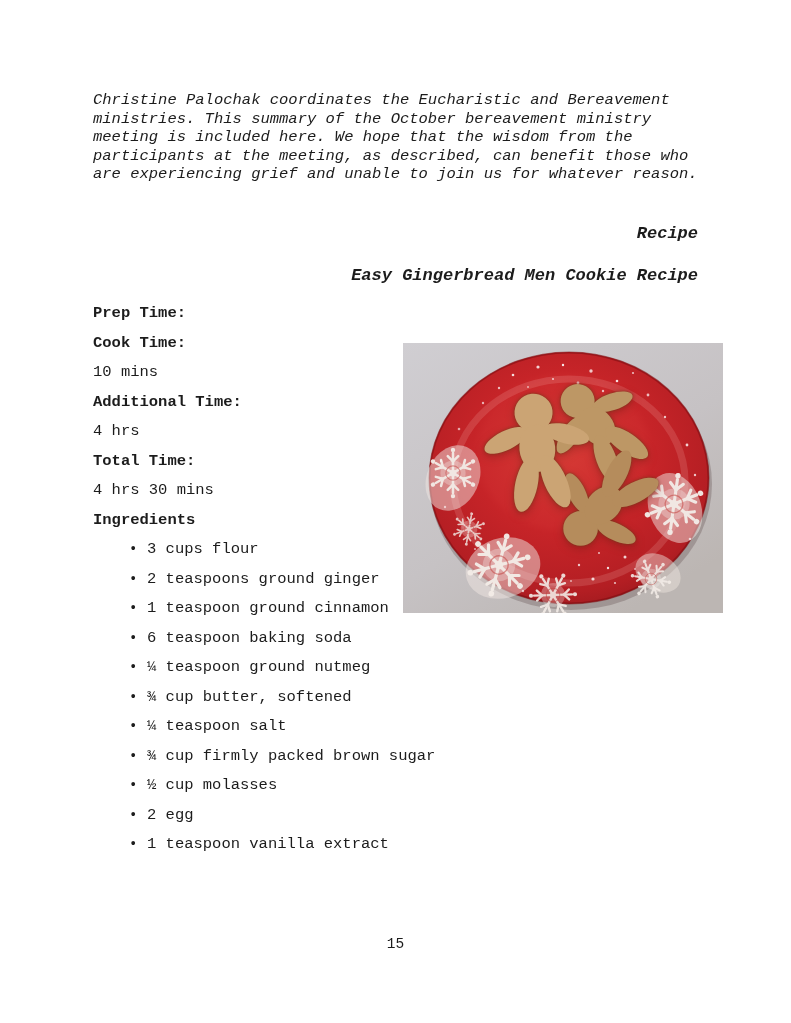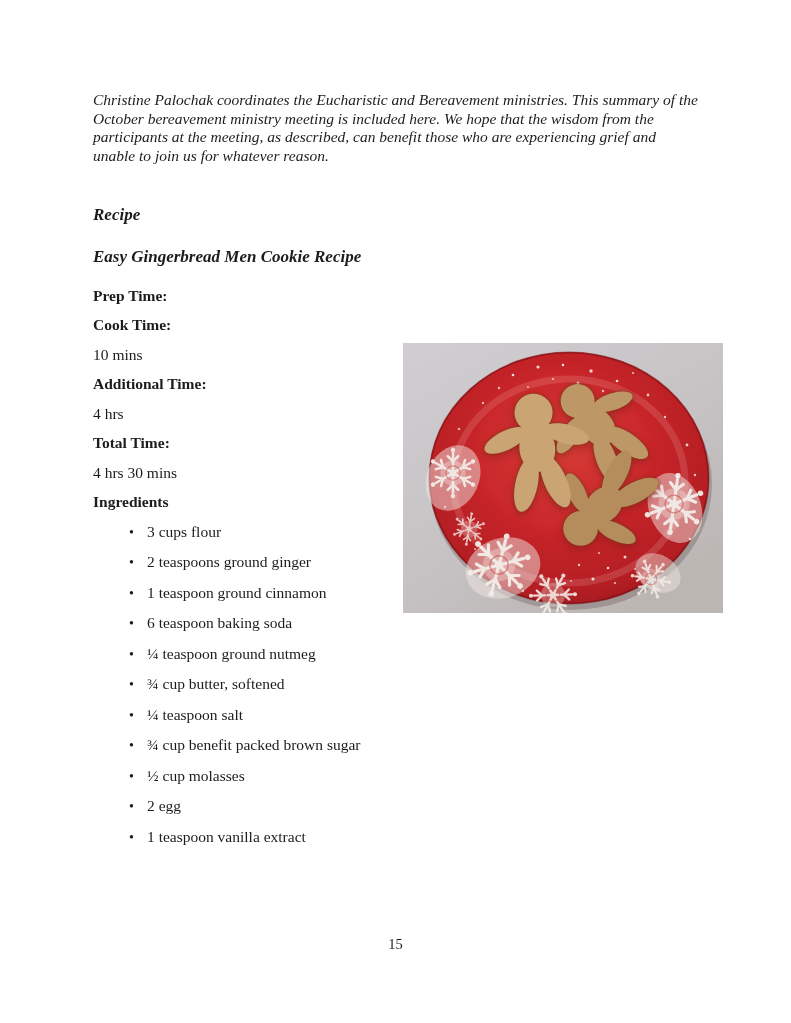--- a/index.html
+++ b/index.html
@@ -5,35 +5,35 @@
   html, body {
     margin: 0;
     padding: 0;
     background: #ffffff;
   }
   .page {
     position: relative;
     width: 791px;
     height: 1023px;
     background: #ffffff;
-    font-family: Liberation Serif, serif;
+    font-family: Liberation Mono, monospace;
     color: #1c1c1c;
     box-sizing: border-box;
     padding: 91px 93px 8px 93px;
     overflow: hidden;
   }
   .intro {
     margin: 0;
     font-style: italic;
     font-size: 15.5px;
     line-height: 18.6px;
   }
   .center-head {
     margin: 0;
-    text-align: left;
+    text-align: right;
     font-weight: bold;
     font-style: italic;
     font-size: 17px;
     line-height: 20px;
   }
   .head-recipe { margin-top: 40px; }
   .head-title  { margin-top: 22px; }
   .times { margin-top: 19.5px; }
   .docline {
     font-size: 15.5px;
@@ -128,21 +128,21 @@
 
       <div class="bullet-row">
         <span class="bullet">•</span><span>¾ cup butter, softened</span>
       </div>
 
       <div class="bullet-row">
         <span class="bullet">•</span><span>¼ teaspoon salt</span>
       </div>
 
       <div class="bullet-row">
-        <span class="bullet">•</span><span>¾ cup benefit packed brown sugar</span>
+        <span class="bullet">•</span><span>¾ cup firmly packed brown sugar</span>
       </div>
 
       <div class="bullet-row">
         <span class="bullet">•</span><span>½ cup molasses</span>
       </div>
 
       <div class="bullet-row">
         <span class="bullet">•</span><span>2 egg</span>
       </div>
 

